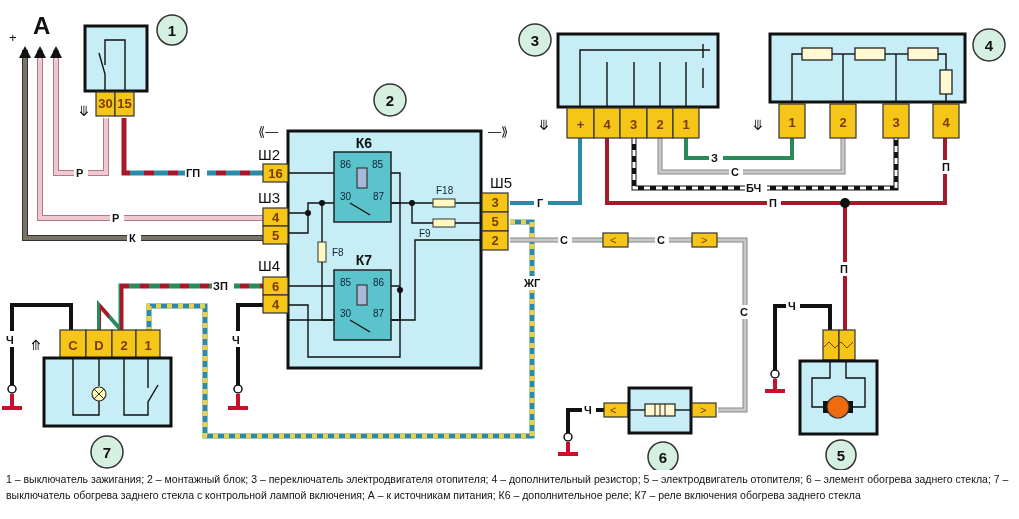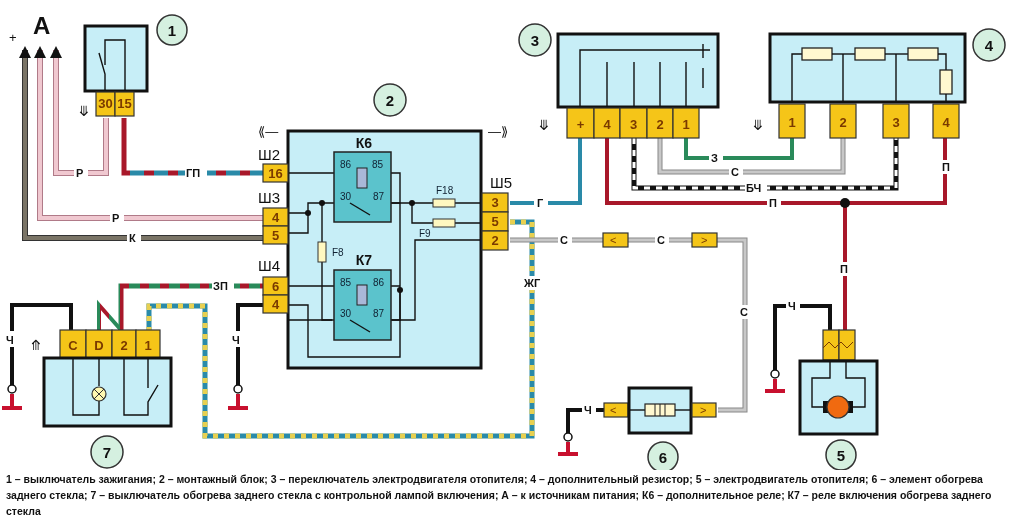--- a/index.html
+++ b/index.html
@@ -5,21 +5,21 @@
   html,body{margin:0;padding:0;background:#fff;}
   body{width:1019px;height:519px;position:relative;overflow:hidden;font-family:"Liberation Sans",sans-serif;}
   #diagram{position:absolute;left:0;top:0;width:1019px;height:470px;}
   .lbl{font-family:"Liberation Sans",sans-serif;font-weight:bold;fill:#111;}
   .pin{font-family:"Liberation Sans",sans-serif;fill:#7a3a00;font-size:13px;font-weight:bold;}
   .box{fill:#c7eef7;stroke:#111;stroke-width:3;}
   .relay{fill:#5bc3cc;stroke:#222;stroke-width:1.5;}
   .conn{fill:#f5c518;stroke:#333;stroke-width:1.2;}
   .num-circle{fill:#d5f0e0;stroke:#333;stroke-width:1.5;}
   .thin{stroke:#111;stroke-width:1.4;fill:none;}
-  #caption{position:absolute;left:6px;top:471px;width:1010px;font-size:10.5px;font-weight:bold;line-height:16px;color:#111;font-family:"Liberation Sans",sans-serif;}
+  #caption{position:absolute;left:6px;top:471px;width:1010px;font-size:10.5px;font-weight:normal;line-height:16px;color:#111;font-family:"Liberation Sans",sans-serif;}
 </style>
 </head>
 <body>
 
 <svg id="diagram" viewBox="0 0 1019 470" xmlns="http://www.w3.org/2000/svg">
   <defs>
     <pattern id="pat-gp" patternUnits="userSpaceOnUse" width="24" height="24">
         <rect width="24" height="24" fill="#2a8aa8"></rect>
         <rect x="0" y="0" width="10" height="24" fill="#a8182a"></rect>
       </pattern>

